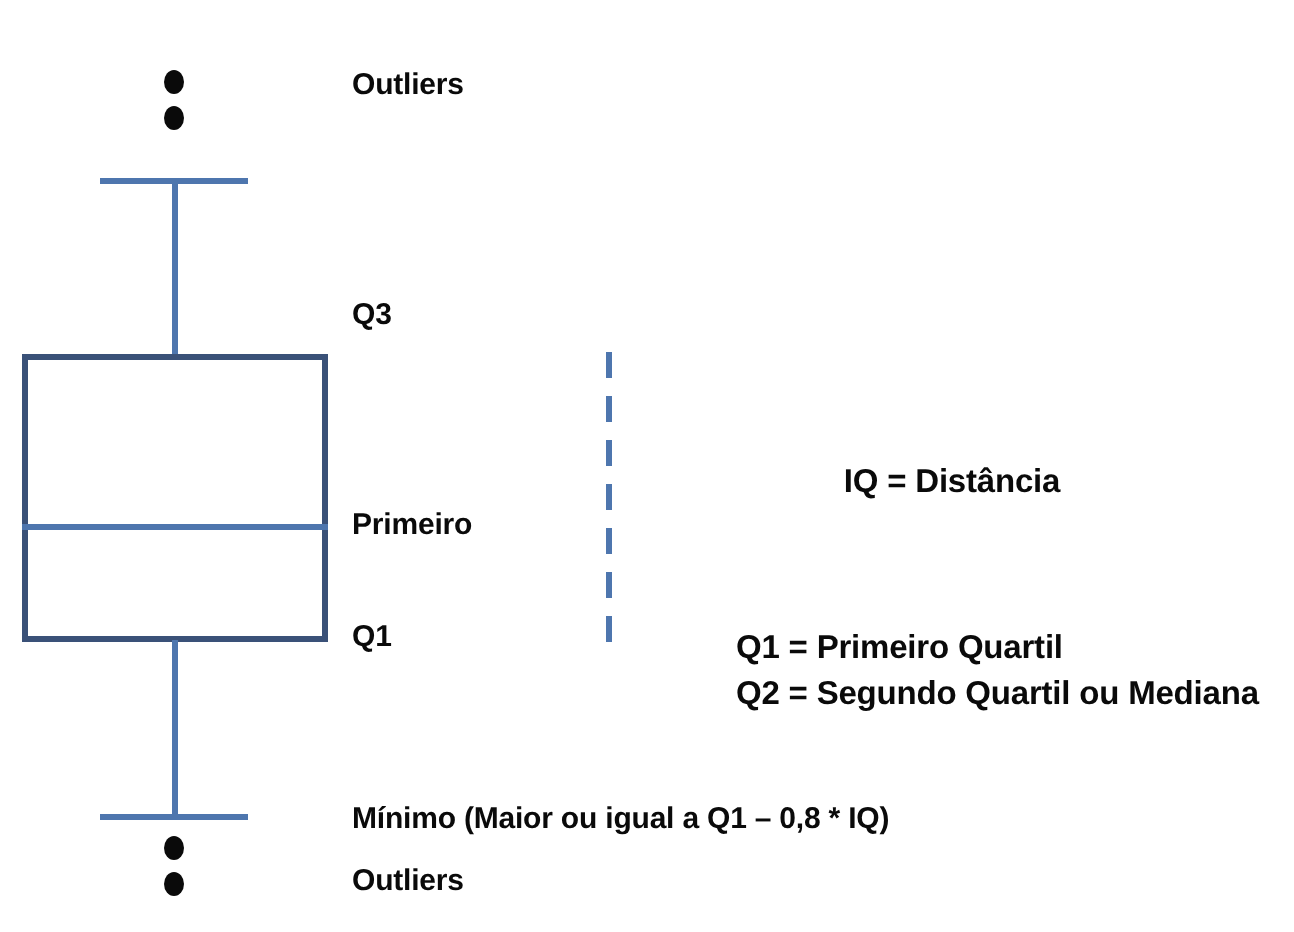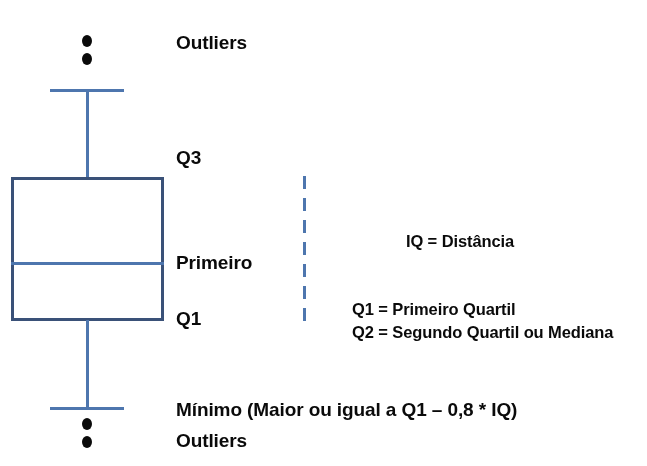--- a/index.html
+++ b/index.html
@@ -17,35 +17,36 @@
     height: 466px;
     background: #ffffff;
     overflow: hidden;
   }
 
   
   .lbl {
     position: absolute;
     font-family: "Liberation Sans", sans-serif;
     font-weight: bold;
-    font-size: 19px;
+    font-size: 15px;
     line-height: 21px;
     color: #0a0a0a;
     white-space: nowrap;
     letter-spacing: -0.1px;
   }
   .legend-block {
     position: absolute;
     font-family: "Liberation Sans", sans-serif;
     font-weight: bold;
     font-size: 16.5px;
     line-height: 23px;
     color: #0a0a0a;
     white-space: nowrap;
     letter-spacing: -0.1px;
+    margin-left: 16px;
   }
   .legend-centered {
     text-align: center;
   }
   .legend-left {
     text-align: left;
   }
 
   
   .box-rect {
@@ -114,18 +115,18 @@
   <div class="outlier-dot" style="left:82px; top:436px; width:10px; height:12px;"></div>
 
   <div class="lbl" style="left:176px; top:430px;">Outliers</div>
 
   <div class="dash-line" style="left:303px; top:176px; height:146px;"></div>
 
   <div class="legend-block legend-centered" style="left:350px; top:230px; width:220px;">
     <div>IQ = Distância</div>
   </div>
 
-  <div class="legend-block legend-left" style="left:352px; top:298px;">
+  <div class="legend-block legend-left" style="left:352px; top:313px;">
     <div>Q1 = Primeiro Quartil</div>
     <div>Q2 = Segundo Quartil ou Mediana</div>
   </div>
 
 </div>
 
 </body></html>

